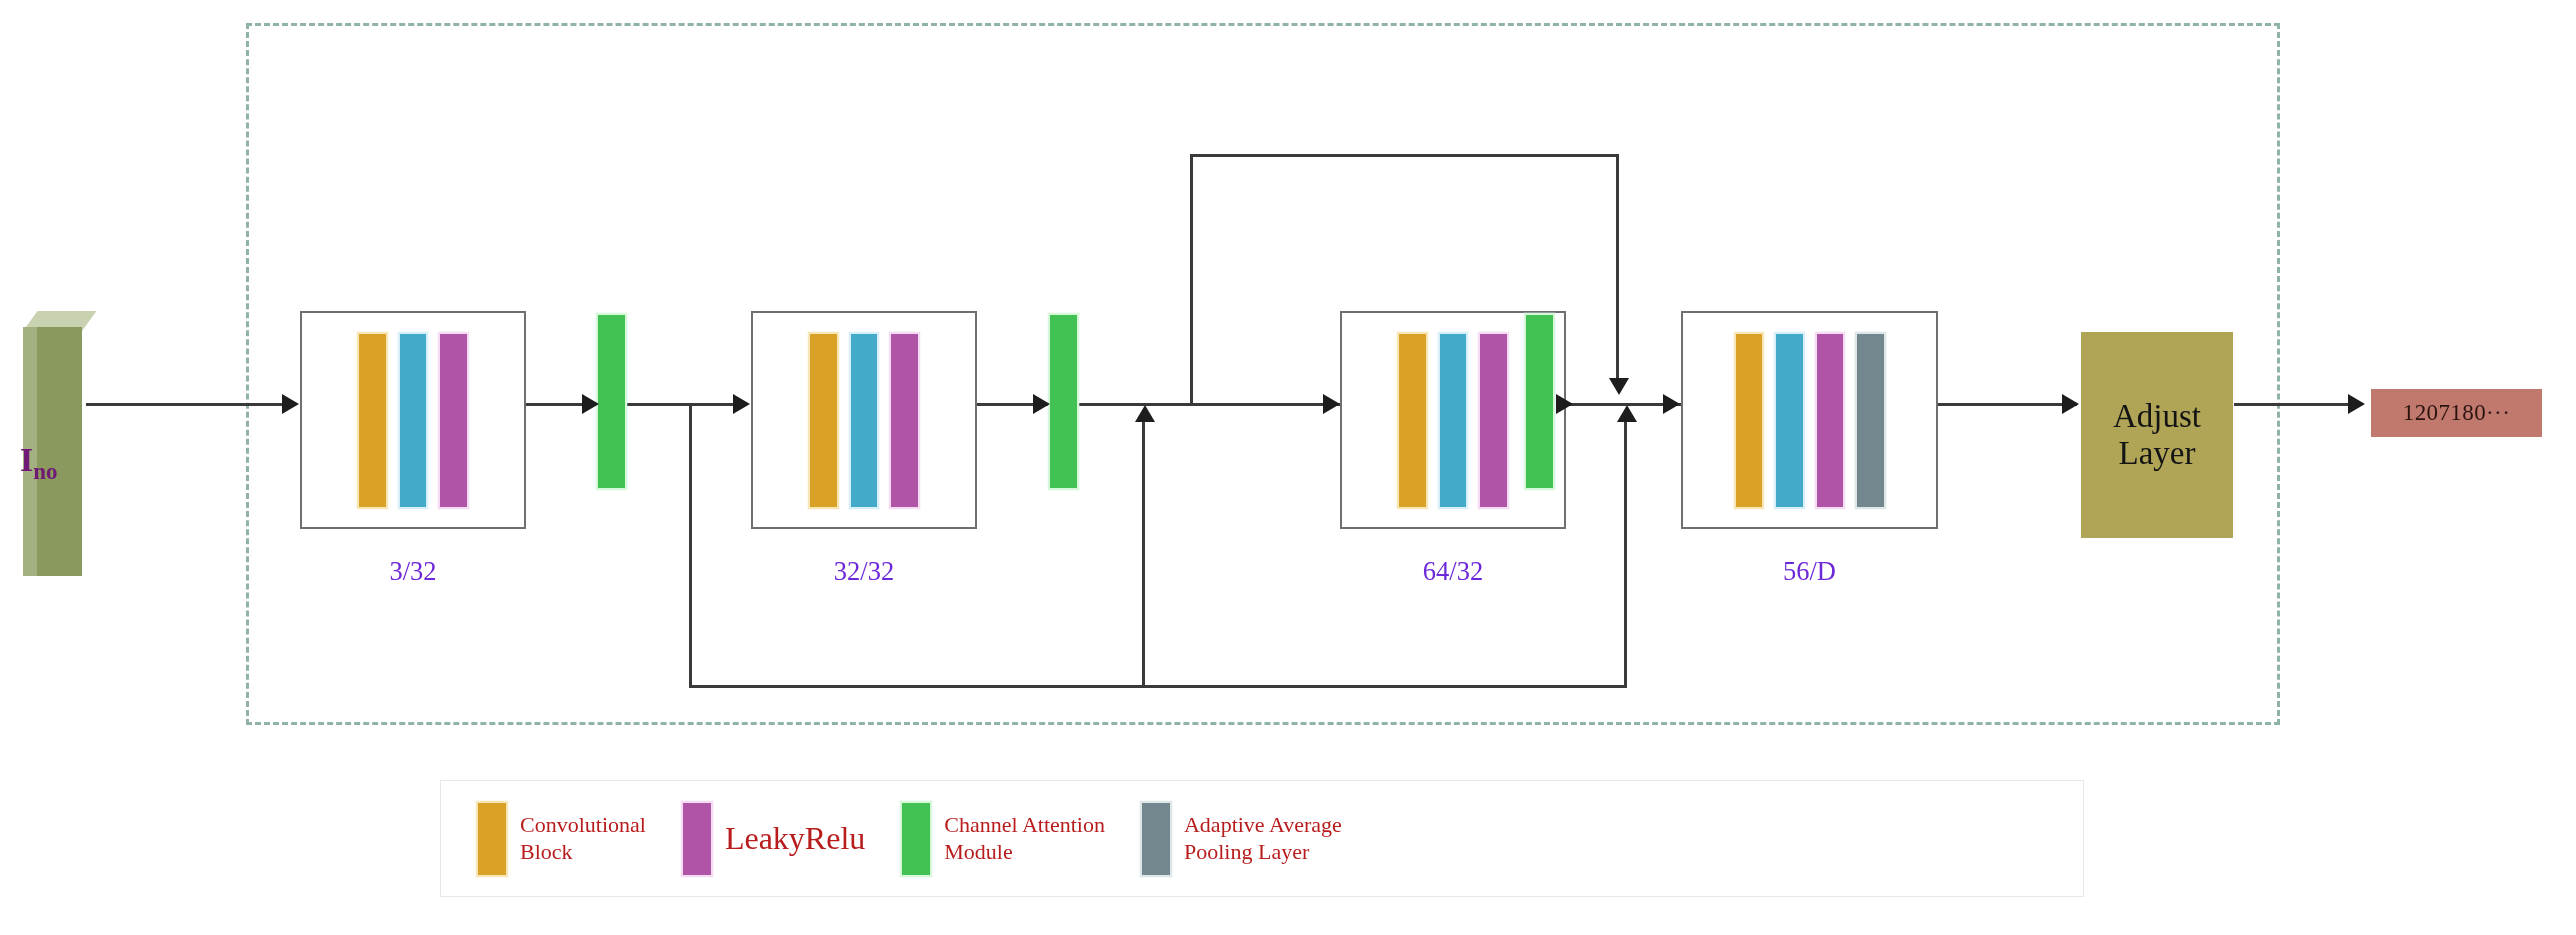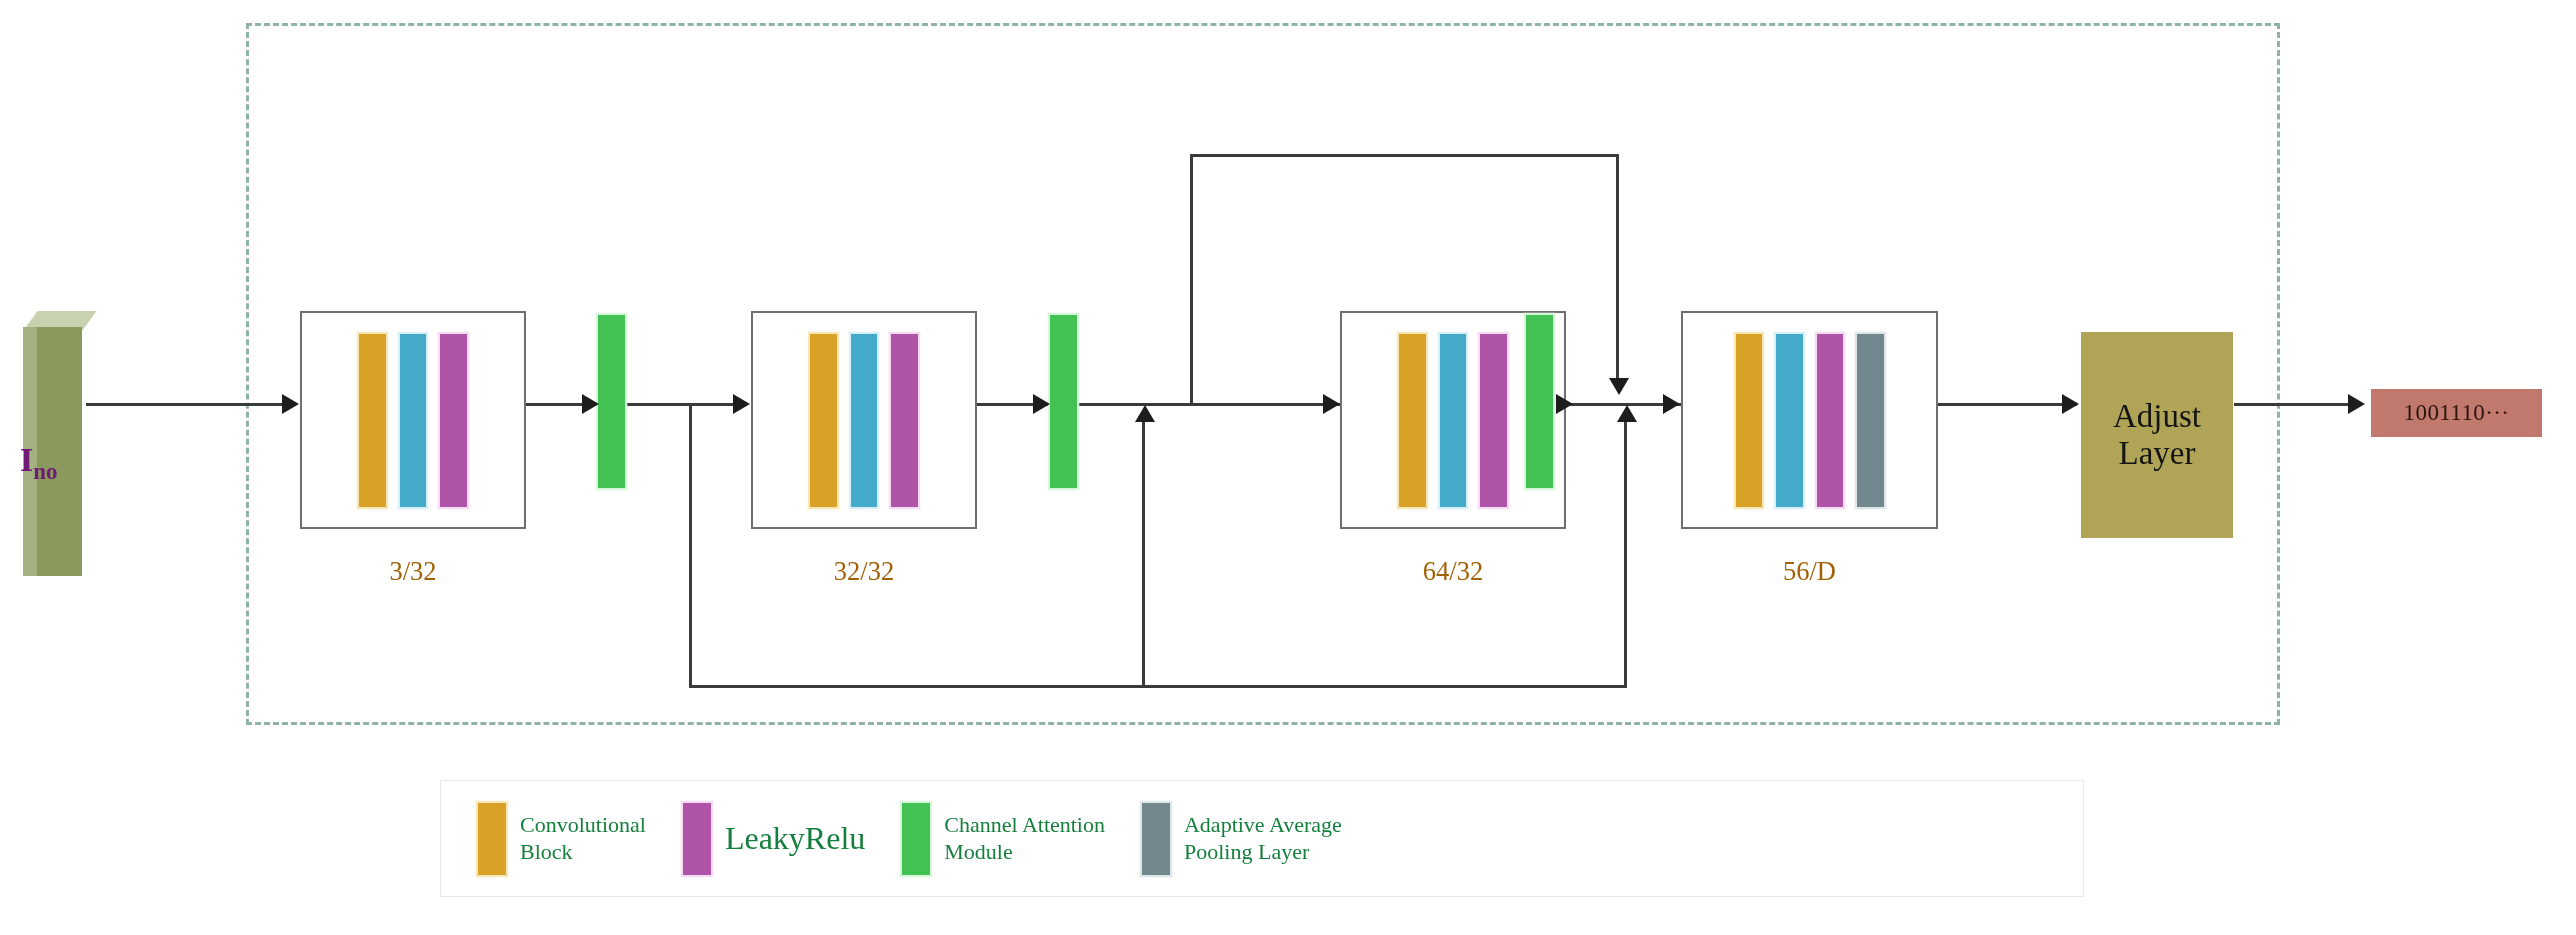--- a/index.html
+++ b/index.html
@@ -81,21 +81,21 @@
     box-sizing: border-box;
     display: flex;
     align-items: center;
     justify-content: center;
     gap: 14px;
     z-index: 3;
   }
   .group-caption {
     position: absolute;
     font-size: 26.5px;
-    color: #a16207;
+    color: #6d28d9;
     text-align: center;
     font-family: "Liberation Serif", serif;
     white-space: nowrap;
   }
 
   
   .bar { height: 173px; width: 26.5px; }
   .bar.conv  { background: #d9a227; box-shadow: 0 0 0 2.3px #f7e6b8; }
   .bar.bn    { background: #43abc9; box-shadow: 0 0 0 2.3px #d7f0f7; }
   .bar.lrelu { background: #b054a8; box-shadow: 0 0 0 2.3px #f5dcf2; }
@@ -186,21 +186,21 @@
   }
   .legend-swatch { width: 28px; height: 72px; }
   .legend-swatch.conv  { background: #d9a227; box-shadow: 0 0 0 2.3px #f7e6b8; }
   .legend-swatch.bn    { background: #43abc9; box-shadow: 0 0 0 2.3px #d7f0f7; }
   .legend-swatch.lrelu { background: #b054a8; box-shadow: 0 0 0 2.3px #f5dcf2; }
   .legend-swatch.cam   { background: #41c252; box-shadow: 0 0 0 2.3px #d6f7d9; }
   .legend-swatch.pool  { background: #73878e; box-shadow: 0 0 0 2.3px #dfe6e8; }
   .legend-label {
     font-size: 22px;
     line-height: 1.22;
-    color: #15803d;
+    color: #b91c1c;
     font-family: "Liberation Serif", serif;
     max-width: 210px;
   }
   .legend-label.wide { font-size: 32px; max-width: 257px; }
 </style>
 </head>
 <body>
 
 <div id="canvas">
 
@@ -284,21 +284,21 @@
   <div class="abs" id="adjust-shape">
     <div>
       <div>Adjust</div>
       <div>Layer</div>
     </div>
   </div>
 
   <div class="abs hline" style="left:2234px; top:403px; width:121px;"></div>
   <div class="abs arrow-r" style="left:2348px; top:394px;"></div>
 
-  <div class="abs" id="binary-output">1001110···</div>
+  <div class="abs" id="binary-output">1207180···</div>
 
   <div class="abs" id="legend">
 
     <div class="legend-item">
       <span class="legend-swatch conv"></span>
       <span class="legend-label">Convolutional<br>Block</span>
     </div>
 
 
     <div class="legend-item">

